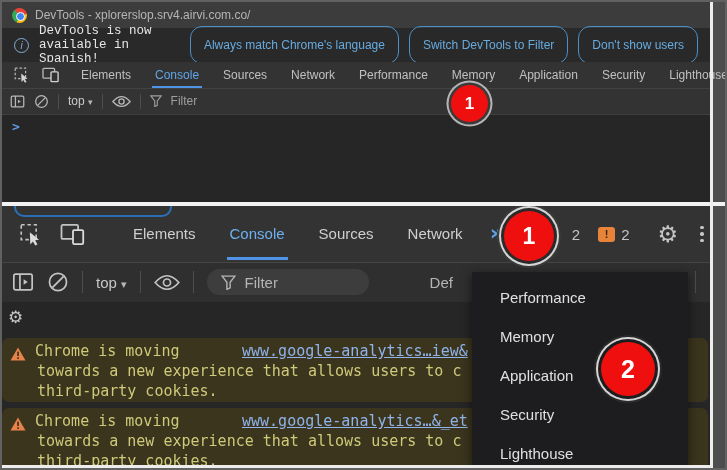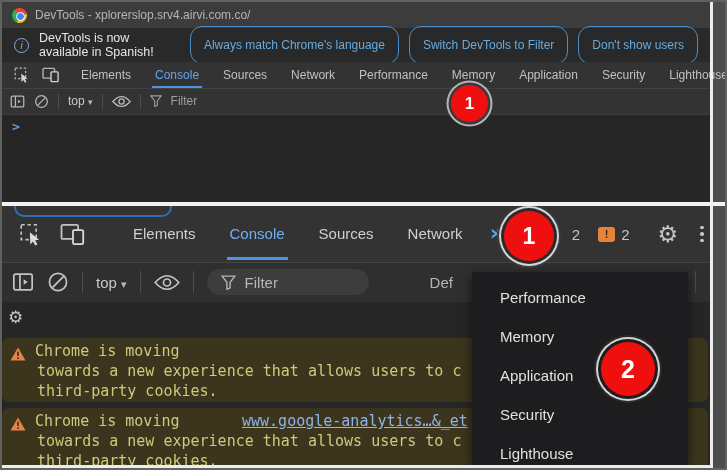--- a/index.html
+++ b/index.html
@@ -14,21 +14,21 @@
   .titlebar { top:2px; height:26px; background:#3c3c3c; padding:0 10px; gap:8px; }
   .chrome-logo { width:15px; height:15px; border-radius:50%; position:relative; flex:0 0 auto;
     background:conic-gradient(from -40deg, #ea4335 0 120deg, #fbbc05 0 240deg, #34a853 0 360deg); }
   .chrome-logo::after { content:""; position:absolute; left:4px; top:4px; width:7px; height:7px;
     border-radius:50%; background:#4285f4; border:1.5px solid #fff; }
   .title-text { font-size:12px; color:#b5b5b5; }
 
   .banner { top:28px; height:34px; background:#292929; padding:0 12px; gap:10px; }
   .info-icon { width:15px; height:15px; border-radius:50%; border:1.5px solid #84aed8; color:#84aed8;
     font-size:10px; display:flex; align-items:center; justify-content:center; font-style:italic; flex:0 0 auto; }
-  .banner-msg { font-size:12.5px; color:#e6e6e6; margin-right:6px; }
+  .banner-msg { font-size:12.5px; color:#e6e6e6; margin-right:6px;font-family:Liberation Mono, monospace; }
   .pill-btn { border:1px solid #4a8fc7; color:#66abe0; background:transparent; border-radius:12px;
     font-size:12px; padding:11px 13px; font-family:"Liberation Sans", sans-serif; white-space:nowrap; cursor:pointer; }
 
   .tabbar1 { top:62px; height:26px; background:#333333; padding:0 8px; gap:2px; }
   .tab1 { position:relative; font-size:12px; color:#c0c0c0; padding:0 11px; height:26px; line-height:26px; white-space:nowrap; }
   .tab1.active { color:#60a5e8; }
   .tab1.active::after { content:""; position:absolute; left:8px; right:8px; bottom:0; height:2px; background:#5094e8; }
 
   .toolbar1 { top:88px; height:26px; background:#333333; box-shadow:inset 0 1px 0 #424242; padding:0 8px; gap:9px; }
   .tb-label { font-size:12px; color:#c8c8c8; white-space:nowrap; }
@@ -263,20 +263,21 @@
     <div class="warn warn1">
       <div class="warn-row1">
         <span>
           <svg width="16" height="14" viewBox="0 0 16 14">
               <path d="M8 0.5 L15.5 13.5 H0.5 Z" fill="#e8824b"></path>
               <rect x="7.2" y="4.6" width="1.7" height="4.4" fill="#3b351e"></rect>
               <rect x="7.2" y="10.3" width="1.7" height="1.7" fill="#3b351e"></rect>
             </svg>
         </span>
         <span>Chrome is moving</span>
+        <span class="warn-link">www.google-analytics…iew&amp;</span>
       </div>
       <div class="warn-line">towards a new experience that allows users to c</div>
       <div class="warn-line">third-party cookies.</div>
     </div>
 
     <div class="warn warn2">
       <div class="warn-row1">
         <span>
           <svg width="16" height="14" viewBox="0 0 16 14">
               <path d="M8 0.5 L15.5 13.5 H0.5 Z" fill="#e8824b"></path>

